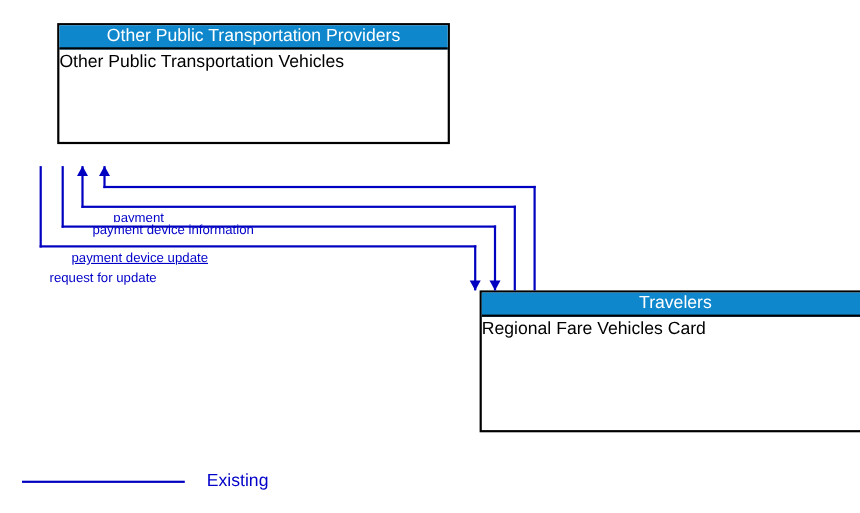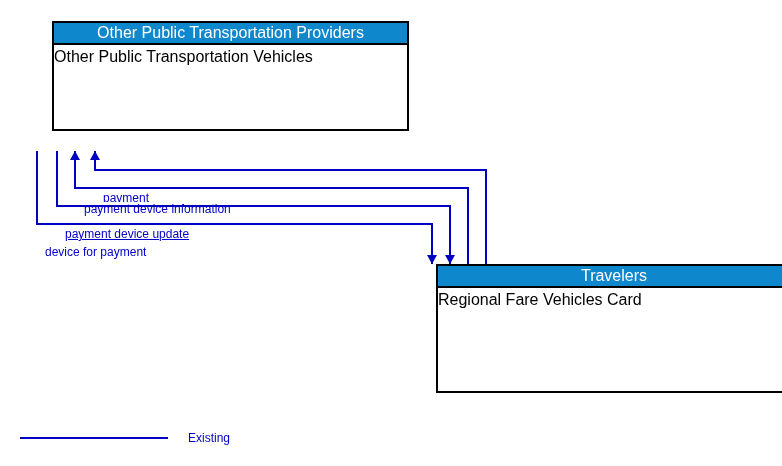--- a/index.html
+++ b/index.html
@@ -74,21 +74,21 @@
   .legend-line {
     position: absolute;
     left: 20px; top: 437px;
     width: 148px; height: 2px;
     background: #0000c0;
   }
   .legend-label {
     position: absolute;
     left: 188px; top: 430px;
     color: #0000c8;
-    font-size: 12px;
+    font-size: 16px;
     line-height: 16px;
     white-space: nowrap;
   }
 </style>
 </head>
 <body>
 
 <div id="canvas">
 
   <div id="box-top" class="entity-box">
@@ -116,18 +116,18 @@
   <div class="flow-seg" style="left:56px; top:151px; width:2px; height:56px;"></div>
   <div class="flow-seg" style="left:56px; top:205px; width:395px; height:2px;"></div>
   <div class="flow-seg" style="left:449px; top:205px; width:2px; height:59px;"></div>
   <div class="arrow-down" style="left:445px; top:255px;"></div>
   <div class="flow-label" style="left:63px; top:199px;text-decoration:underline;">payment device update</div>
 
   <div class="flow-seg" style="left:36px; top:151px; width:2px; height:74px;"></div>
   <div class="flow-seg" style="left:36px; top:223px; width:397px; height:2px;"></div>
   <div class="flow-seg" style="left:431px; top:223px; width:2px; height:41px;"></div>
   <div class="arrow-down" style="left:427px; top:255px;"></div>
-  <div class="flow-label" style="left:43px; top:217px;">device for payment</div>
+  <div class="flow-label" style="left:43px; top:217px;">request for update</div>
 
   <div class="legend-line"></div>
   <div class="legend-label">Existing</div>
 
 </div>
 
 </body></html>

